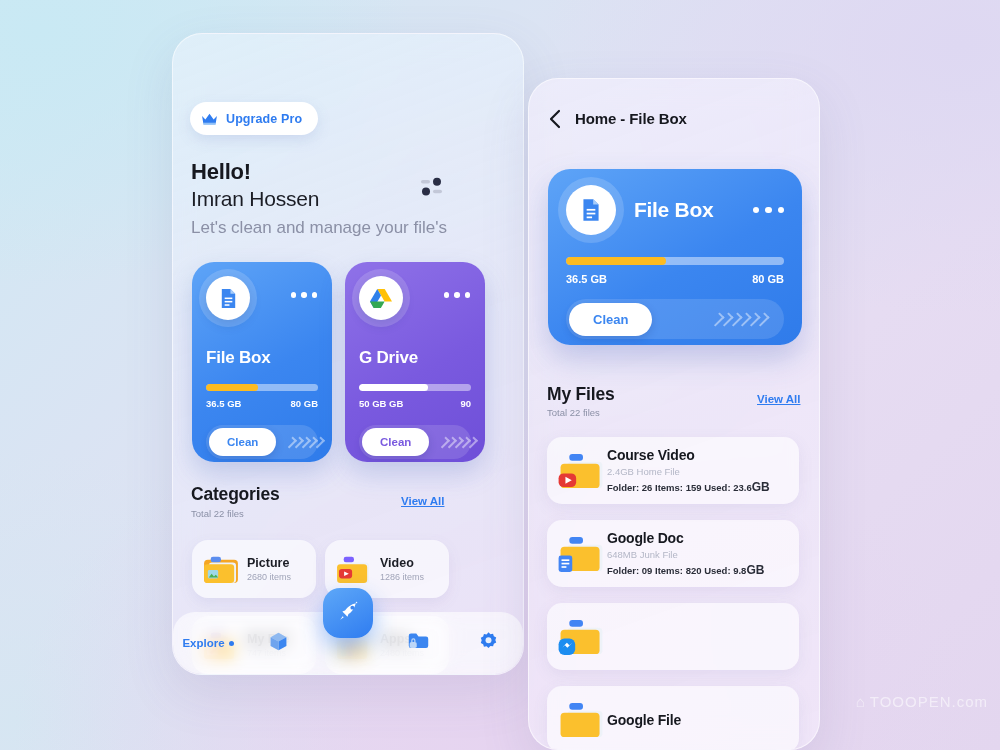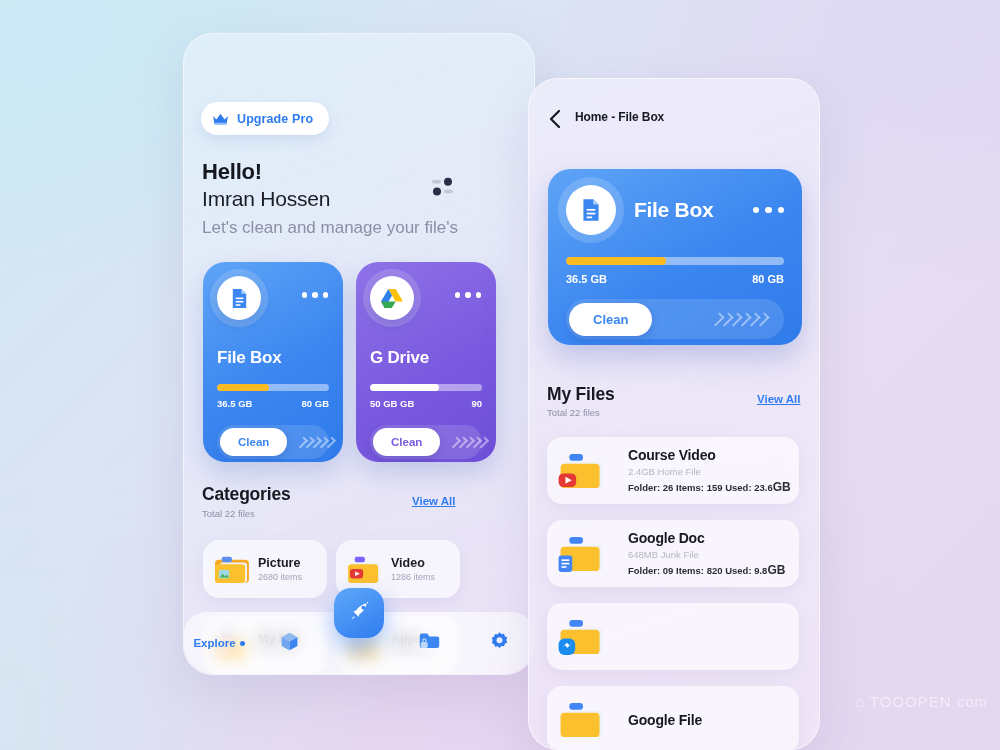--- a/index.html
+++ b/index.html
@@ -17,21 +17,21 @@
 
   
   .panel {
     position:absolute; border-radius:30px;
     background:rgba(255,255,255,0.42);
     backdrop-filter:blur(14px);
     border:1px solid rgba(255,255,255,0.55);
     box-shadow:0 18px 50px rgba(90,90,150,0.13);
     overflow:hidden;
   }
-  #panel-left  { left:183px; top:33px;  width:352px; height:642px;
+  #panel-left  { left:172px; top:33px;  width:352px; height:642px;
                  background:linear-gradient(160deg, rgba(226,240,250,.82) 0%, rgba(232,235,250,.72) 45%, rgba(237,230,249,.70) 100%); }
   #panel-right { left:528px; top:78px;  width:292px; height:672px;
                  background:linear-gradient(160deg, rgba(240,238,252,.80) 0%, rgba(240,234,250,.74) 50%, rgba(243,234,251,.72) 100%); }
 
   
   .upg-pill {
     position:absolute; left:17px; top:68px; height:33px; padding:0 16px 0 11px;
     background:#ffffff; border-radius:18px; display:flex; align-items:center; gap:8px;
     box-shadow:0 5px 14px rgba(100,120,190,.17);
   }
@@ -96,42 +96,42 @@
   .bnav-item .lbl { font-size:11.5px; font-weight:bold; color:#2f7cf0; }
   .bnav-item .dot { width:5px; height:5px; border-radius:50%; background:#2f7cf0; }
   .fab { position:absolute; left:50%; transform:translateX(-50%); top:-24px;
          width:50px; height:50px; border-radius:17px;
          background:linear-gradient(150deg,#5ea8f8,#2f7cf0);
          box-shadow:0 10px 22px rgba(47,124,240,.45);
          display:flex; align-items:center; justify-content:center; }
 
   
   .rp-back { position:absolute; left:18px; top:30px; width:16px; height:20px; cursor:pointer; }
-  .rp-title{ position:absolute; left:46px; top:31px; font-size:12px; font-weight:bold; color:#16181f; letter-spacing:-.1px; }
+  .rp-title{ position:absolute; left:46px; top:31px; font-size:15px; font-weight:bold; color:#16181f; letter-spacing:-.1px; }
 
   #card-filebox-big { position:absolute; left:19px; top:90px; width:254px; height:176px; border-radius:22px;
                       padding:16px 18px 0 18px; overflow:hidden;
                       background:linear-gradient(150deg,#5ea4f7 0%,#3b86f0 55%,#2f7bea 100%);
                       box-shadow:0 14px 30px rgba(60,90,180,.26); }
   #card-filebox-big .row1 { display:flex; align-items:center; gap:18px; }
   #card-filebox-big .big-icon { width:50px; height:50px; border-radius:50%; background:#fff;
                       display:flex; align-items:center; justify-content:center;
                       box-shadow:0 0 0 8px rgba(255,255,255,.16); }
   #card-filebox-big .big-name { font-size:21px; font-weight:bold; color:#fff; letter-spacing:-.3px; }
   #card-filebox-big .sc-dots { position:static; margin-left:auto; gap:6px; }
   #card-filebox-big .sc-dots i { width:6.5px; height:6.5px; }
   #card-filebox-big .sc-bar  { margin-top:22px; height:8px; }
   #card-filebox-big .sc-vals { font-size:11px; margin-top:8px; }
   #card-filebox-big .sc-clean{ margin-top:14px; height:40px; border-radius:21px; }
   #card-filebox-big .sc-clean .pill { height:33px; padding:0 24px; border-radius:17px; font-size:13px; }
   #card-filebox-big .chevs { margin-left:62px; gap:2px; }
   #card-filebox-big .chevs i { width:7px; height:13px; }
 
   .file-item { position:absolute; left:18px; width:252px; height:67px; border-radius:15px;
-               background:rgba(255,255,255,.60); display:flex; align-items:center; gap:22px; padding-left:11px;
+               background:rgba(255,255,255,.60); display:flex; align-items:center; gap:1px; padding-left:11px;
                box-shadow:0 5px 15px rgba(110,110,170,.10); }
   .fi-txt .t  { font-size:14px; font-weight:bold; color:#16181f; letter-spacing:-.2px; }
   .fi-txt .j  { font-size:9.5px; color:#b3b6c6; margin-top:3px; }
   .fi-txt .m  { font-size:9.5px; font-weight:bold; color:#2a2d38; margin-top:3px; }
   .fi-txt .m em { font-style:normal; font-size:12px; }
   .folder-lg { width:48px; height:39px; position:relative; flex:none; }
 
   .watermark { position:absolute; right:12px; bottom:40px; font-size:15px; letter-spacing:1px;
                color:rgba(255,255,255,.55); display:flex; align-items:center; gap:4px; font-weight:500; }
 </style>

